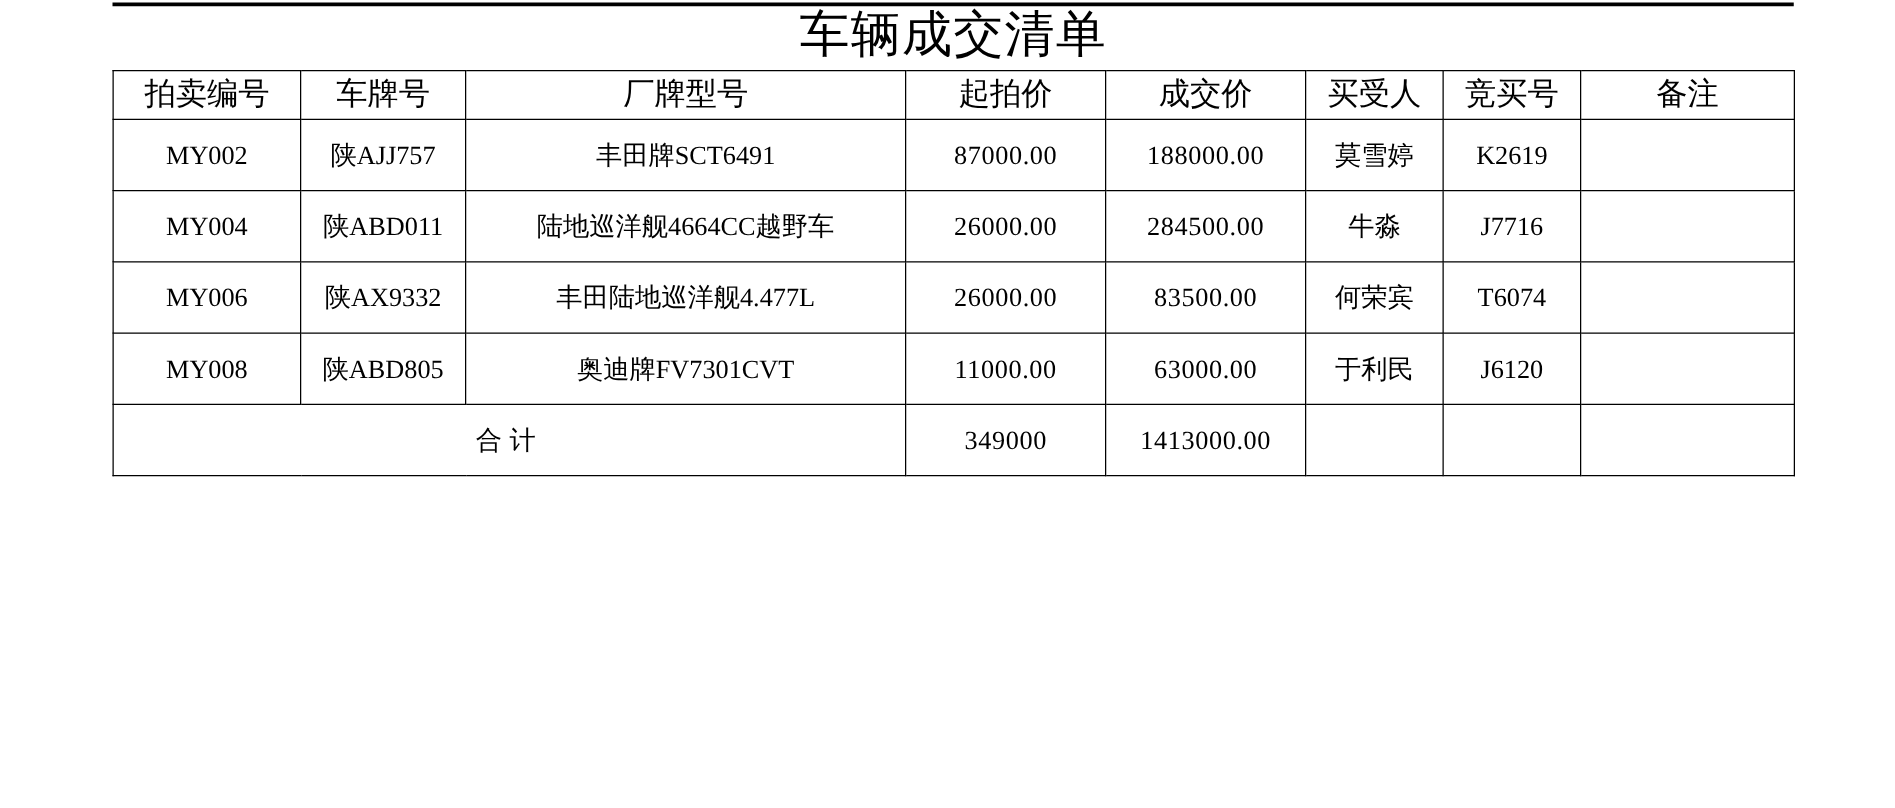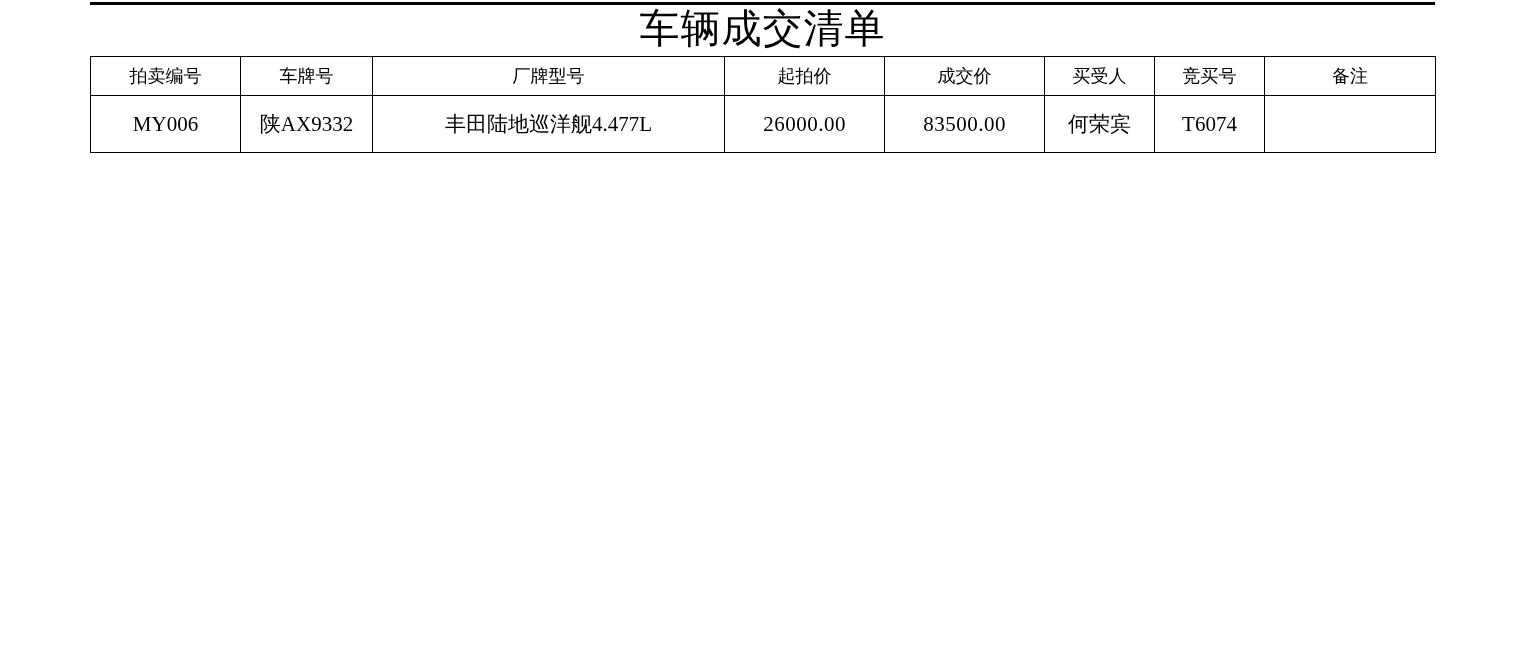--- a/index.html
+++ b/index.html
@@ -61,21 +61,21 @@
     padding: 0;
     text-align: center;
     vertical-align: middle;
     font-weight: 400;
     font-size: 21px;
     line-height: 24px;
     font-family: "Liberation Serif", "DejaVu Serif", serif;
   }
   table.listing thead th {
     height: 38px;
-    font-size: 18px;
+    font-size: 25px;
   }
   table.listing tbody td {
     height: 56px;
   }
   .c-num    { width: 150px; }
   .c-plate  { width: 132px; }
   .c-model  { width: 352px; }
   .c-start  { width: 160px; }
   .c-deal   { width: 160px; }
   .c-buyer  { width: 110px; }
@@ -124,26 +124,64 @@
           <th class="cell-cn">厂牌型号</th>
           <th class="cell-cn">起拍价</th>
           <th class="cell-cn">成交价</th>
           <th class="cell-cn">买受人</th>
           <th class="cell-cn">竞买号</th>
           <th class="cell-cn">备注</th>
         </tr>
       </thead>
       <tbody>
         <tr>
+          <td>MY002</td>
+          <td class="cell-cn">陕AJJ757</td>
+          <td class="cell-cn">丰田牌SCT6491</td>
+          <td class="cell-mono-num">87000.00</td>
+          <td class="cell-mono-num">188000.00</td>
+          <td class="cell-cn">莫雪婷</td>
+          <td>K2619</td>
+          <td></td>
+        </tr>
+        <tr>
+          <td>MY004</td>
+          <td class="cell-cn">陕ABD011</td>
+          <td class="cell-cn">陆地巡洋舰4664CC越野车</td>
+          <td class="cell-mono-num">26000.00</td>
+          <td class="cell-mono-num">284500.00</td>
+          <td class="cell-cn">牛淼</td>
+          <td>J7716</td>
+          <td></td>
+        </tr>
+        <tr>
           <td>MY006</td>
           <td class="cell-cn">陕AX9332</td>
           <td class="cell-cn">丰田陆地巡洋舰4.477L</td>
           <td class="cell-mono-num">26000.00</td>
           <td class="cell-mono-num">83500.00</td>
           <td class="cell-cn">何荣宾</td>
           <td>T6074</td>
           <td></td>
         </tr>
+        <tr>
+          <td>MY008</td>
+          <td class="cell-cn">陕ABD805</td>
+          <td class="cell-cn">奥迪牌FV7301CVT</td>
+          <td class="cell-mono-num">11000.00</td>
+          <td class="cell-mono-num">63000.00</td>
+          <td class="cell-cn">于利民</td>
+          <td>J6120</td>
+          <td></td>
+        </tr>
+        <tr class="total-row">
+          <td colspan="3" class="total-label">合计</td>
+          <td class="cell-mono-num">349000</td>
+          <td class="cell-mono-num">1413000.00</td>
+          <td></td>
+          <td></td>
+          <td></td>
+        </tr>
       </tbody>
     </table>
   </div>
 
 </div>
 
 </body></html>

